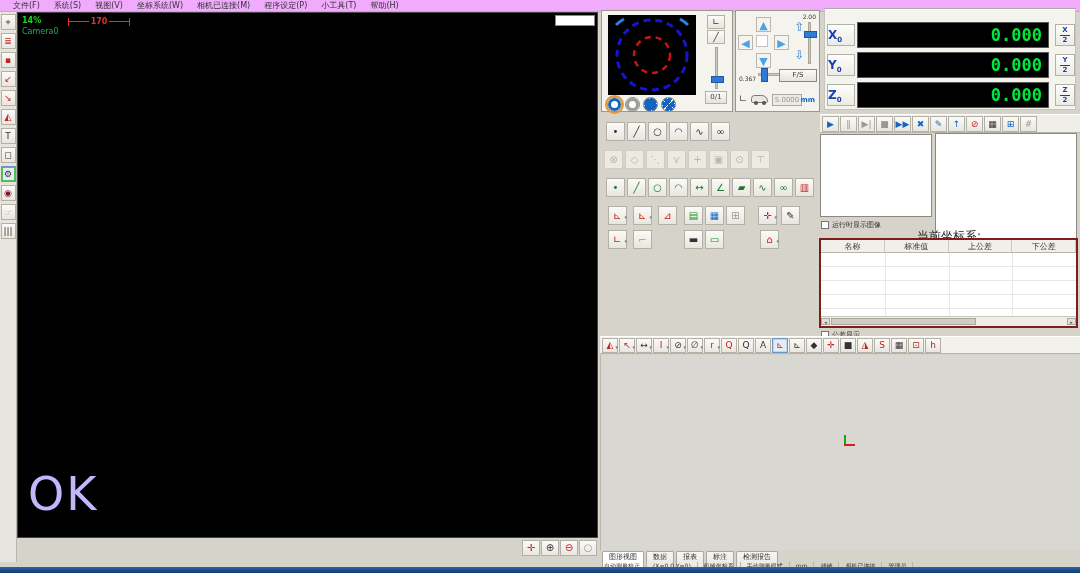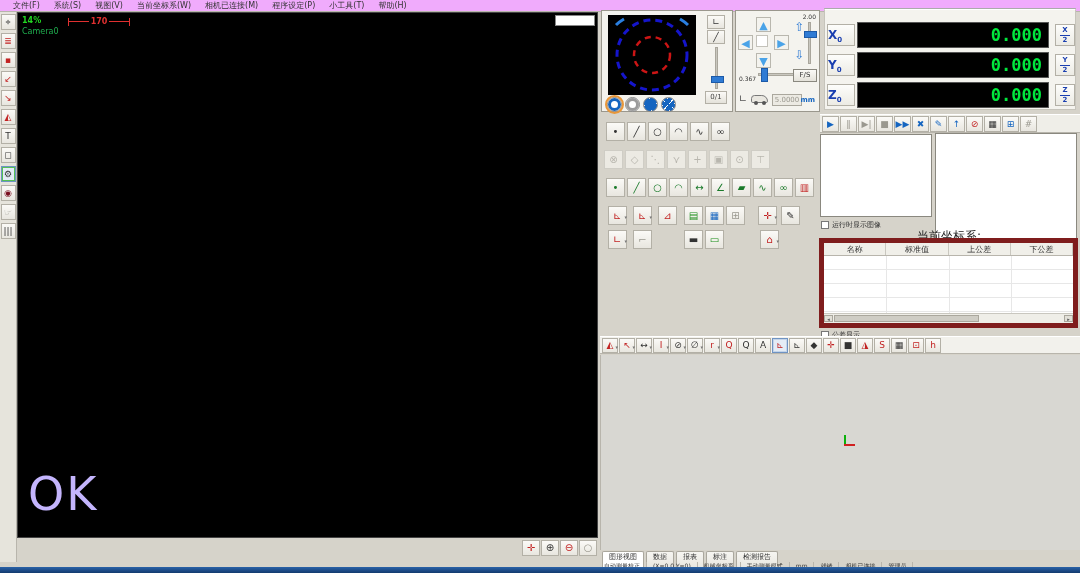--- a/index.html
+++ b/index.html
@@ -53,21 +53,21 @@
   #jog-panel { left:735px; top:10px; width:85px; height:102px; background:#f4f3ee; border:1px solid #9a978d; font-size:7px; color:#333; }
   .jog-arrow { position:absolute; width:15px; height:15px; text-align:center; line-height:15px; font-size:11px; color:#4aa3e8; background:linear-gradient(#fdfdfb,#ececе5); border:1px solid #b9b7ae; cursor:pointer; }
   #jog-center { position:absolute; left:20px; top:24px; width:12px; height:12px; background:#fff; border:1px solid #c4c2ba; }
   .zbtn { position:absolute; width:15px; height:17px; font-size:12px; color:#2f7bd4; text-align:center; line-height:16px; cursor:pointer; }
   #jog-zspeed { position:absolute; right:3px; top:2px; font-size:6px; color:#333; }
   #jog-vslider { position:absolute; right:8px; top:11px; width:3px; height:42px; background:#c9c7bf; border:1px solid #a9a69c; }
   #jog-vslider .handle { position:absolute; left:-5px; top:8px; width:13px; height:7px; background:#2f7bd4; border:1px solid #1c5aa8; cursor:pointer; }
   #jog-xyspeed { position:absolute; left:3px; top:64px; font-size:6px; }
   #jog-hslider { position:absolute; left:22px; top:62px; width:36px; height:3px; background:#c9c7bf; border:1px solid #a9a69c; }
   #jog-hslider .handle { position:absolute; left:2px; top:-6px; width:7px; height:14px; background:#2f7bd4; border:1px solid #1c5aa8; cursor:pointer; }
-  #jog-fs { position:absolute; right:2px; top:58px; width:24px; height:13px; font-size:7px; line-height:11px; text-align:center; background:linear-gradient(#fbfaf7,#e4e2da); border:1px solid #8a887f; cursor:pointer; }
+  #jog-fs { position:absolute; right:2px; top:58px; width:38px; height:13px; font-size:7px; line-height:11px; text-align:center; background:linear-gradient(#fbfaf7,#e4e2da); border:1px solid #8a887f; cursor:pointer; }
   #jog-corner { position:absolute; left:3px; top:82px; font-size:10px; color:#555; cursor:pointer; }
   .car { position:absolute; left:15px; top:84px; width:17px; height:8px; border:1px solid #777; border-radius:4px 7px 2px 2px; background:#e9e7e0; cursor:pointer; }
   .car::after { content:""; position:absolute; left:2px; top:5px; width:4px; height:4px; border-radius:50%; background:#555; box-shadow:8px 0 0 #555; }
   #jog-step { position:absolute; left:36px; top:83px; width:30px; height:12px; background:#eceae3; border:1px solid #aaa79d; color:#9a988f; font-size:7px; line-height:10px; text-align:center; }
   #jog-unit { position:absolute; right:4px; top:85px; color:#1565c0; font-size:7px; font-weight:bold; }
 
   
   #dro { left:824px; top:8px; width:252px; height:102px; background:#f4f3ee; border:1px solid #c6c4bb; border-top:2px groove #fff; }
   .dro-row { position:absolute; left:2px; width:248px; height:26px; }
   .dro-label { position:absolute; left:0; top:2px; width:28px; height:22px; background:linear-gradient(#fdfdfb,#ecebe4); border:1px solid #b3b0a6; color:#1a3fb0; font-weight:bold; font-size:12px; text-align:left; line-height:20px; cursor:pointer; }
@@ -80,21 +80,21 @@
   
   #prog-toolbar { left:820px; top:114px; width:260px; height:19px; background:#efeee8; border-top:1px solid #fff; border-bottom:1px solid #b8b5ac; display:flex; gap:1px; padding:1px 0 0 2px; }
   .ptb { width:17px; height:16px; font-size:9px; line-height:14px; text-align:center; background:linear-gradient(#fbfaf7,#e8e6df); border:1px solid #b3b0a6; cursor:pointer; }
   #left-list { left:820px; top:134px; width:112px; height:83px; background:#fff; border:1px solid #8a887f; }
   #right-list { left:935px; top:133px; width:142px; height:110px; background:#fff; border:1px solid #8a887f; }
   #run-check { left:821px; top:220px; display:flex; align-items:center; gap:3px; font-size:7px; color:#333; }
   .cb { width:8px; height:8px; background:#fff; border:1px solid #777; display:inline-block; cursor:pointer; }
   #coord-title { left:820px; top:228px; width:258px; text-align:center; font-size:12px; color:#222; }
 
   
-  #rtable { left:819px; top:238px; width:259px; height:90px; background:#fff; border:5px solid #7f1d1d; }
+  #rtable { left:819px; top:238px; width:259px; height:90px; background:#fff; border:2px solid #7f1d1d; }
   #rtable .thead { display:flex; height:13px; background:#f0efe9; border-bottom:1px solid #b8b5ac; font-size:8px; color:#333; }
   #rtable .th { border-right:1px solid #c9c7bf; text-align:center; line-height:13px; cursor:pointer; }
   #rtable .tbody { position:absolute; left:0; top:13px; right:0; bottom:10px; background:repeating-linear-gradient(to bottom,#fff 0 13px,#e7e7e7 13px 14px); }
   #rtable .vline { position:absolute; top:0; bottom:0; width:1px; background:#e7e7e7; }
   #rtable .hscroll { position:absolute; left:0; bottom:0; width:100%; height:10px; background:#efeee8; border-top:1px solid #c9c7bf; }
   #rtable .thumb { position:absolute; left:10px; top:1px; width:145px; height:7px; background:#cfcdc5; border:1px solid #aaa79d; cursor:pointer; }
   .sarr { position:absolute; top:1px; width:9px; height:7px; background:#e2e0d8; border:1px solid #aaa79d; font-size:5px; line-height:6px; text-align:center; color:#555; cursor:pointer; }
   #tol-check { left:821px; top:330px; display:flex; align-items:center; gap:3px; font-size:7px; color:#333; }
 
   
@@ -124,21 +124,21 @@
   #navy-strip { left:0; top:567px; width:1080px; height:6px; background:linear-gradient(#2a62a8,#123a6e); }
   #bottom-left-area { left:0; top:562px; width:598px; height:6px; background:#d6d3ca; }
 </style>
 </head>
 <body>
 
 <div id="menubar" class="abs">
     <span class="menu-item">文件(F)</span>
     <span class="menu-item">系统(S)</span>
     <span class="menu-item">视图(V)</span>
-    <span class="menu-item">当前坐标系(W)</span>
+    <span class="menu-item">坐标系统(W)</span>
     <span class="menu-item">相机已连接(M)</span>
     <span class="menu-item">程序设定(P)</span>
     <span class="menu-item">小工具(T)</span>
     <span class="menu-item">帮助(H)</span>
   </div>
 
 <div id="left-toolbar" class="abs">
     <div class="ltb dark"><span class="dark">⌖</span></div>
     <div class="ltb red"><span class="red">≣</span></div>
     <div class="ltb red"><span class="red">▪</span></div>

